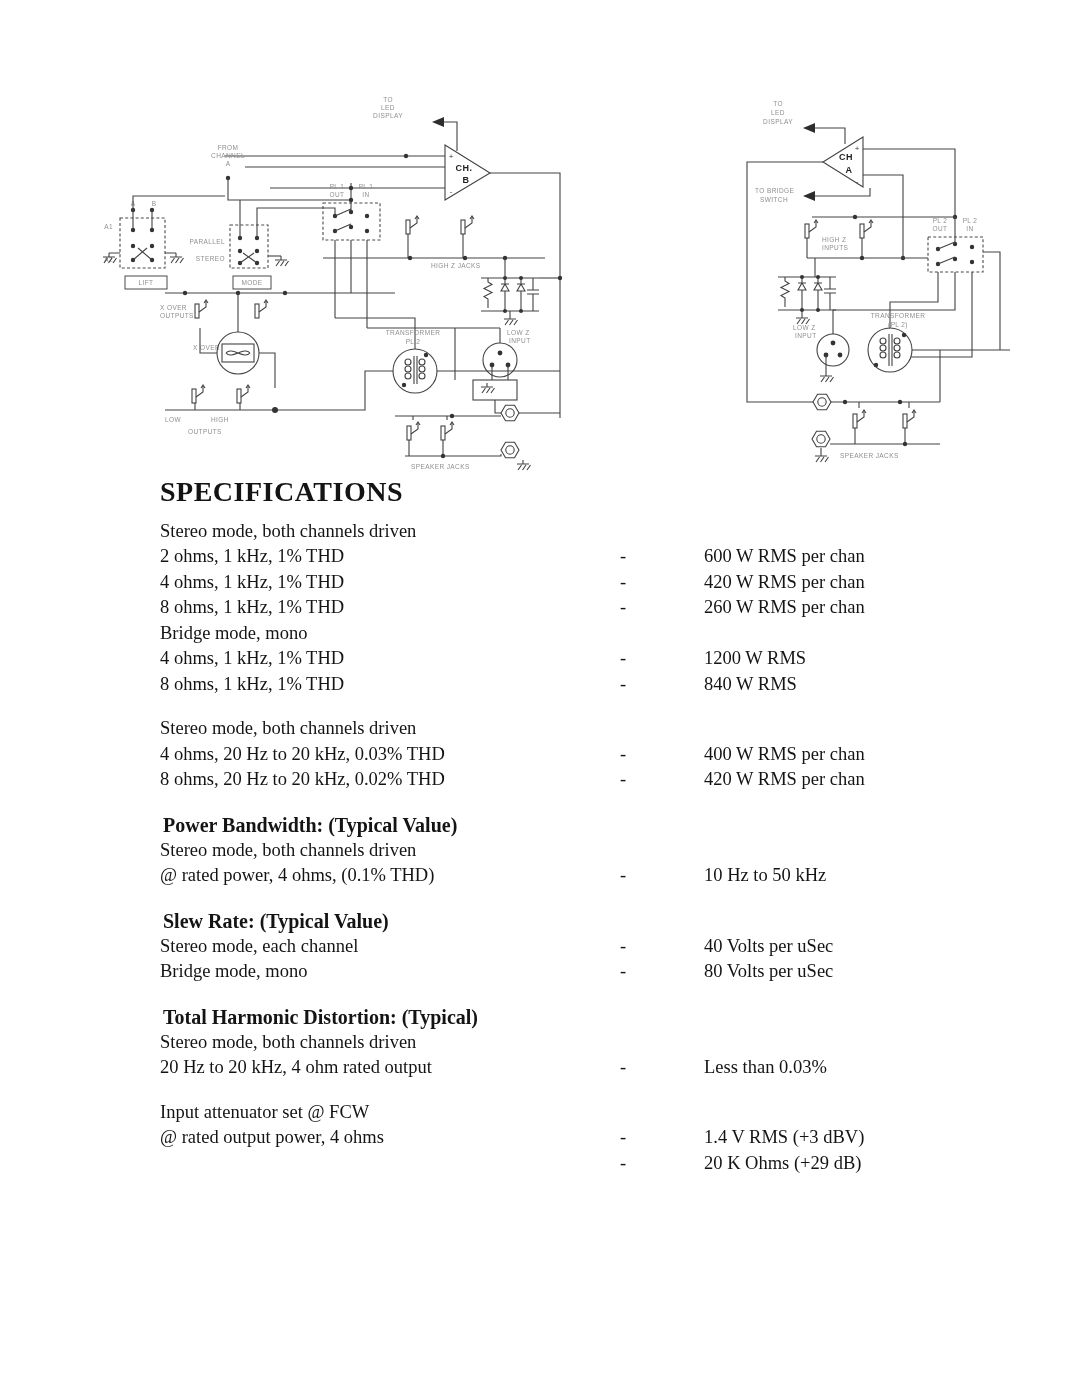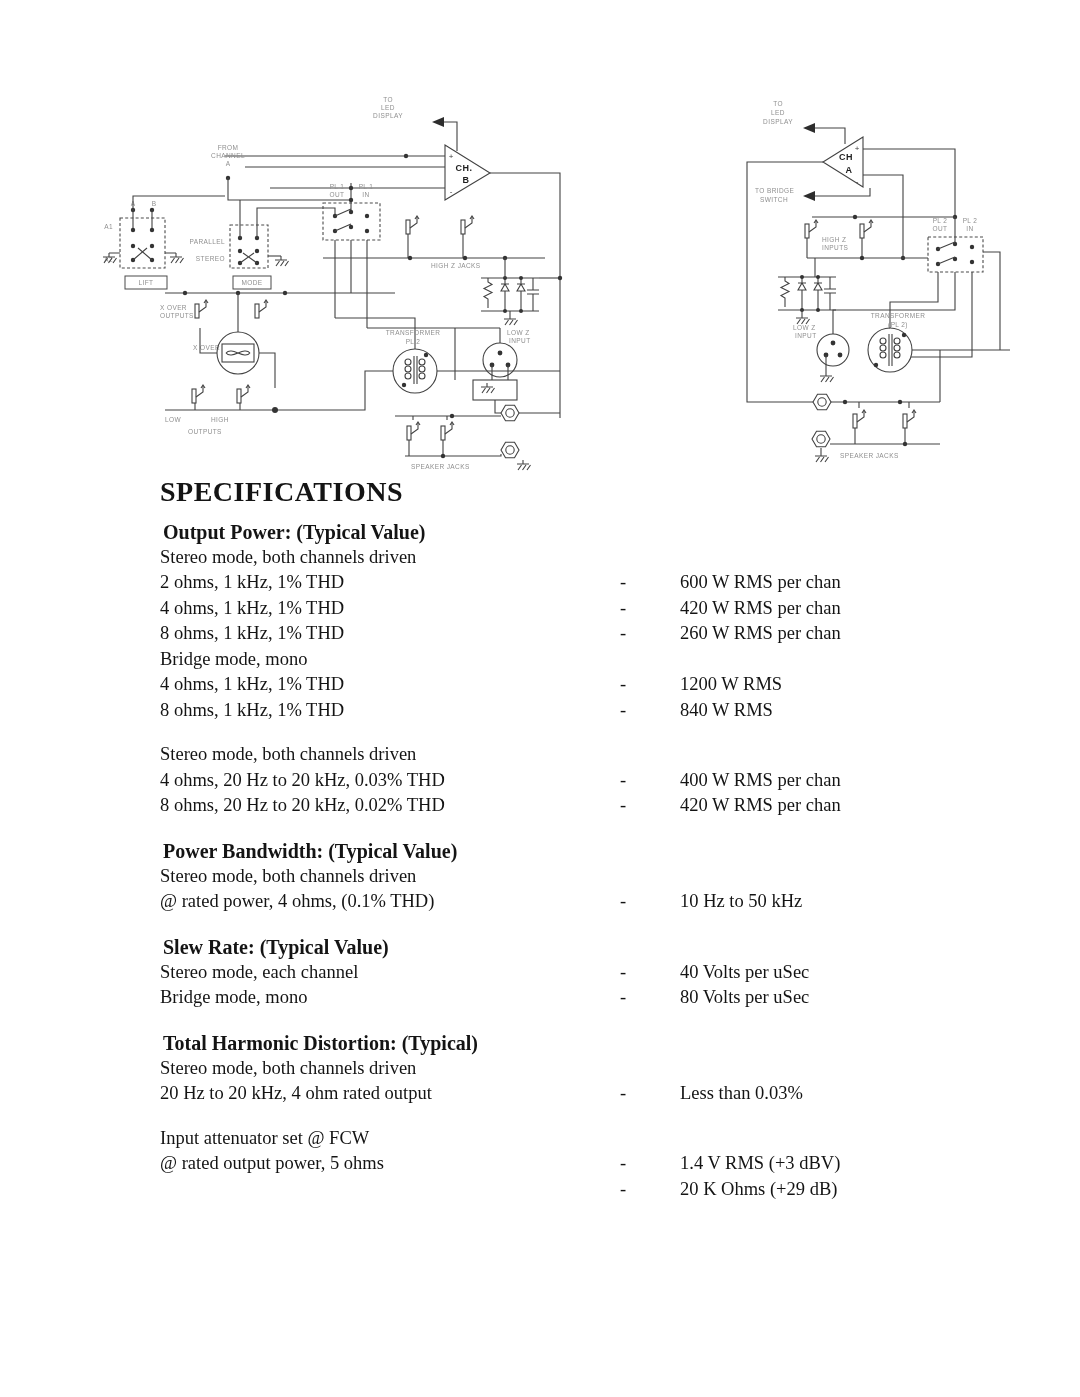--- a/index.html
+++ b/index.html
@@ -21,21 +21,21 @@
   
   .specs{position:absolute;left:160px;top:477px;width:800px;}
   .specs h1{font-size:28px;font-weight:700;letter-spacing:.5px;margin:0 0 11px 0;line-height:1.1;}
   .specs h2{font-size:21.5px;font-weight:700;margin:0 0 3px 0;line-height:1.15;}
   .spec-section{margin-top:19px;}
   .spec-section:first-child{margin-top:0;}
   .spec-heading{font-size:20px;font-weight:700;line-height:26px;padding-left:3px;}
   .spec-row{position:relative;font-size:18.5px;line-height:25.5px;height:25.5px;white-space:nowrap;}
   .spec-label{}
   .spec-dash{position:absolute;left:460px;top:0;}
-  .spec-value{position:absolute;left:520px;top:0;text-align:right;}
+  .spec-value{position:absolute;left:544px;top:0;text-align:right;}
 </style>
 </head>
 <body>
 
 <div class="page">
 
   <svg class="schematic" style="left:95px;top:88px;" width="525" height="395" viewBox="0 0 525 395">
     <defs>
       <g id="gnd">
         <path class="w" d="M0,0 v4 M-6,4 h12 M-5,10 l3.5,-5 M-0.5,10 l3.5,-5 M4,10 l3.5,-5"></path>
@@ -351,21 +351,20 @@
       <path class="w" d="M121,356 V360"></path>
       <use href="#gnd" x="121" y="360"></use>
       <text class="lbl" x="140" y="366">SPEAKER JACKS</text>
     </g>
   </svg>
 
   <div class="specs">
     <h1>SPECIFICATIONS</h1>
     <div>
         <div class="spec-section">
-          <div class="spec-heading">Output Power: (Typical Value)</div>
           <div class="spec-row"><span class="spec-label">Stereo mode, both channels driven</span><span class="spec-dash"></span><span class="spec-value"></span></div>
           <div class="spec-row"><span class="spec-label">2 ohms, 1 kHz, 1% THD</span><span class="spec-dash">-</span><span class="spec-value">600 W RMS per chan</span></div>
           <div class="spec-row"><span class="spec-label">4 ohms, 1 kHz, 1% THD</span><span class="spec-dash">-</span><span class="spec-value">420 W RMS per chan</span></div>
           <div class="spec-row"><span class="spec-label">8 ohms, 1 kHz, 1% THD</span><span class="spec-dash">-</span><span class="spec-value">260 W RMS per chan</span></div>
           <div class="spec-row"><span class="spec-label">Bridge mode, mono</span><span class="spec-dash"></span><span class="spec-value"></span></div>
           <div class="spec-row"><span class="spec-label">4 ohms, 1 kHz, 1% THD</span><span class="spec-dash">-</span><span class="spec-value">1200 W RMS</span></div>
           <div class="spec-row"><span class="spec-label">8 ohms, 1 kHz, 1% THD</span><span class="spec-dash">-</span><span class="spec-value">840 W RMS</span></div>
         </div>
         <div class="spec-section">
           <div class="spec-row"><span class="spec-label">Stereo mode, both channels driven</span><span class="spec-dash"></span><span class="spec-value"></span></div>
@@ -382,19 +381,19 @@
           <div class="spec-row"><span class="spec-label">Stereo mode, each channel</span><span class="spec-dash">-</span><span class="spec-value">40 Volts per uSec</span></div>
           <div class="spec-row"><span class="spec-label">Bridge mode, mono</span><span class="spec-dash">-</span><span class="spec-value">80 Volts per uSec</span></div>
         </div>
         <div class="spec-section">
           <div class="spec-heading">Total Harmonic Distortion: (Typical)</div>
           <div class="spec-row"><span class="spec-label">Stereo mode, both channels driven</span><span class="spec-dash"></span><span class="spec-value"></span></div>
           <div class="spec-row"><span class="spec-label">20 Hz to 20 kHz, 4 ohm rated output</span><span class="spec-dash">-</span><span class="spec-value">Less than 0.03%</span></div>
         </div>
         <div class="spec-section">
           <div class="spec-row"><span class="spec-label">Input attenuator set @ FCW</span><span class="spec-dash"></span><span class="spec-value"></span></div>
-          <div class="spec-row"><span class="spec-label">@ rated output power, 5 ohms</span><span class="spec-dash">-</span><span class="spec-value">1.4 V RMS (+3 dBV)</span></div>
+          <div class="spec-row"><span class="spec-label">@ rated output power, 4 ohms</span><span class="spec-dash">-</span><span class="spec-value">1.4 V RMS (+3 dBV)</span></div>
           <div class="spec-row"><span class="spec-label"></span><span class="spec-dash">-</span><span class="spec-value">20 K Ohms (+29 dB)</span></div>
         </div>
       </div>
   </div>
 
 </div>
 
 </body></html>

